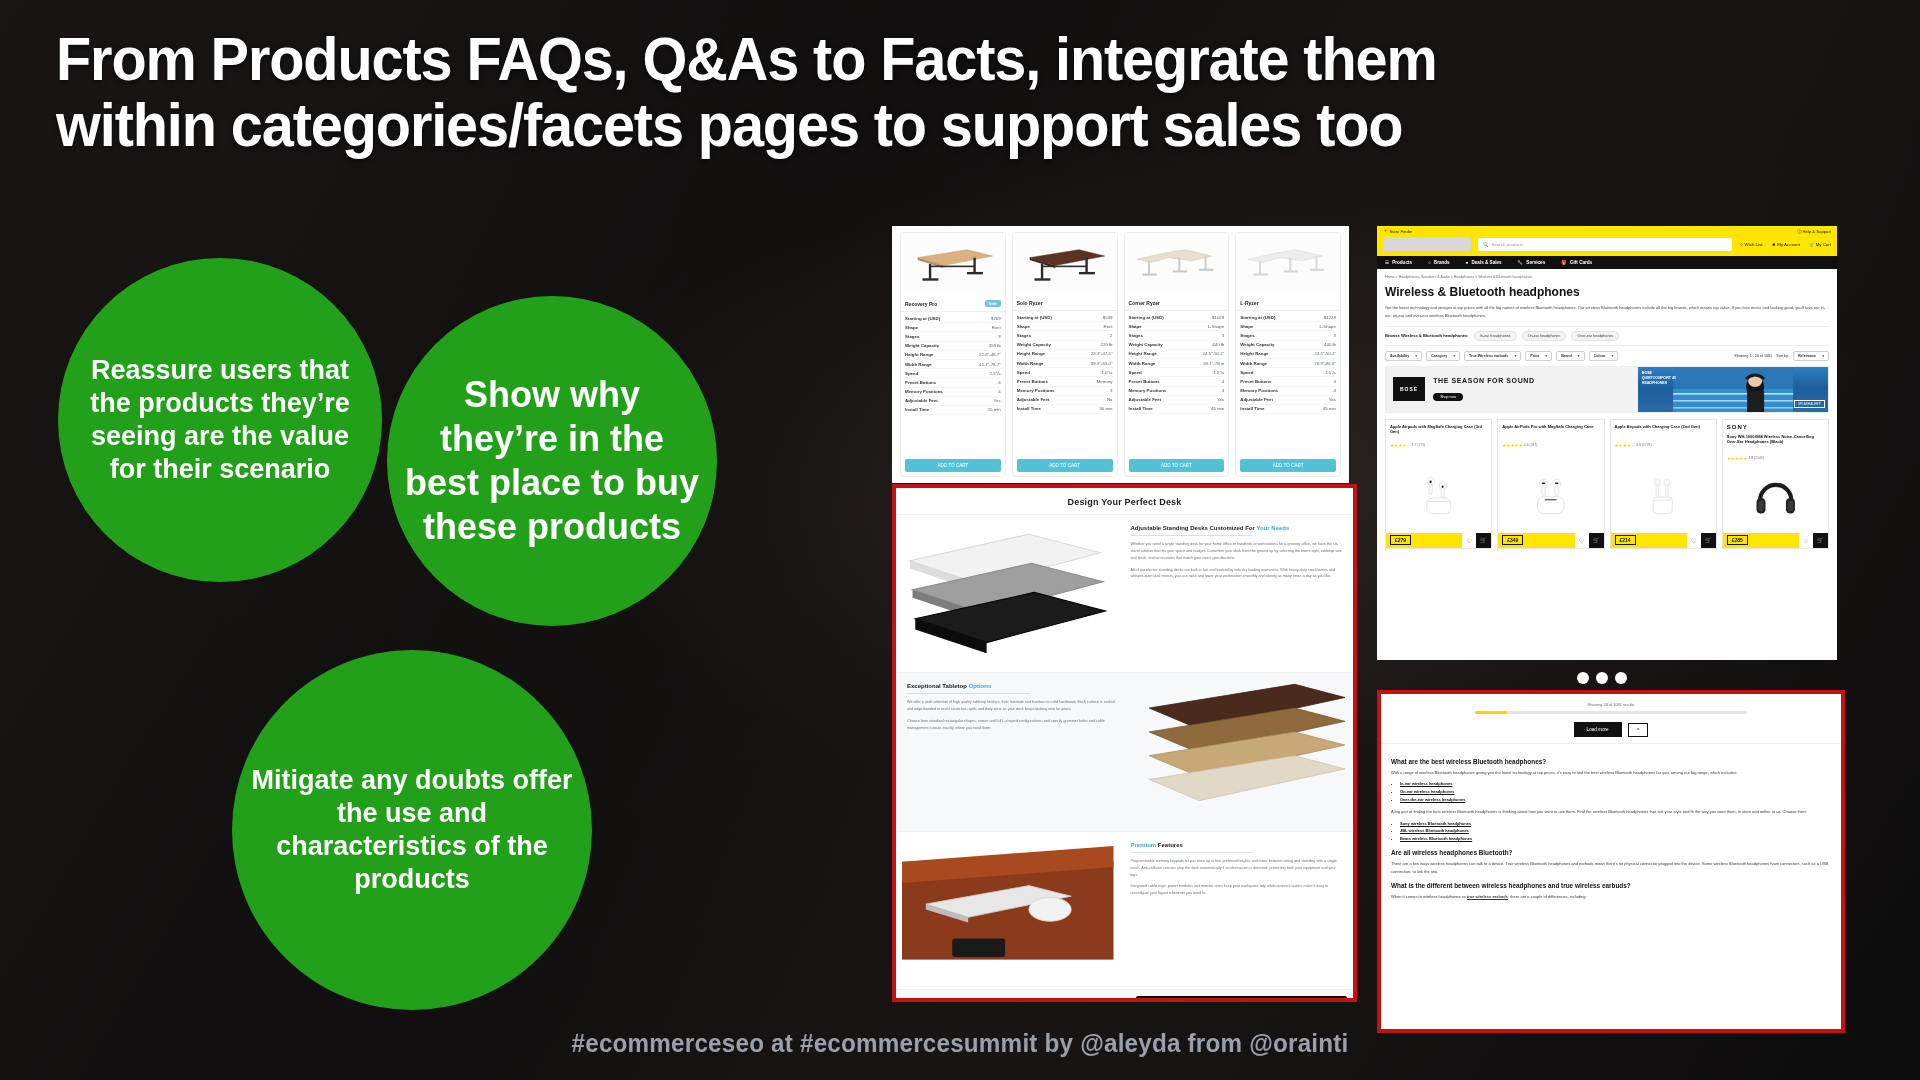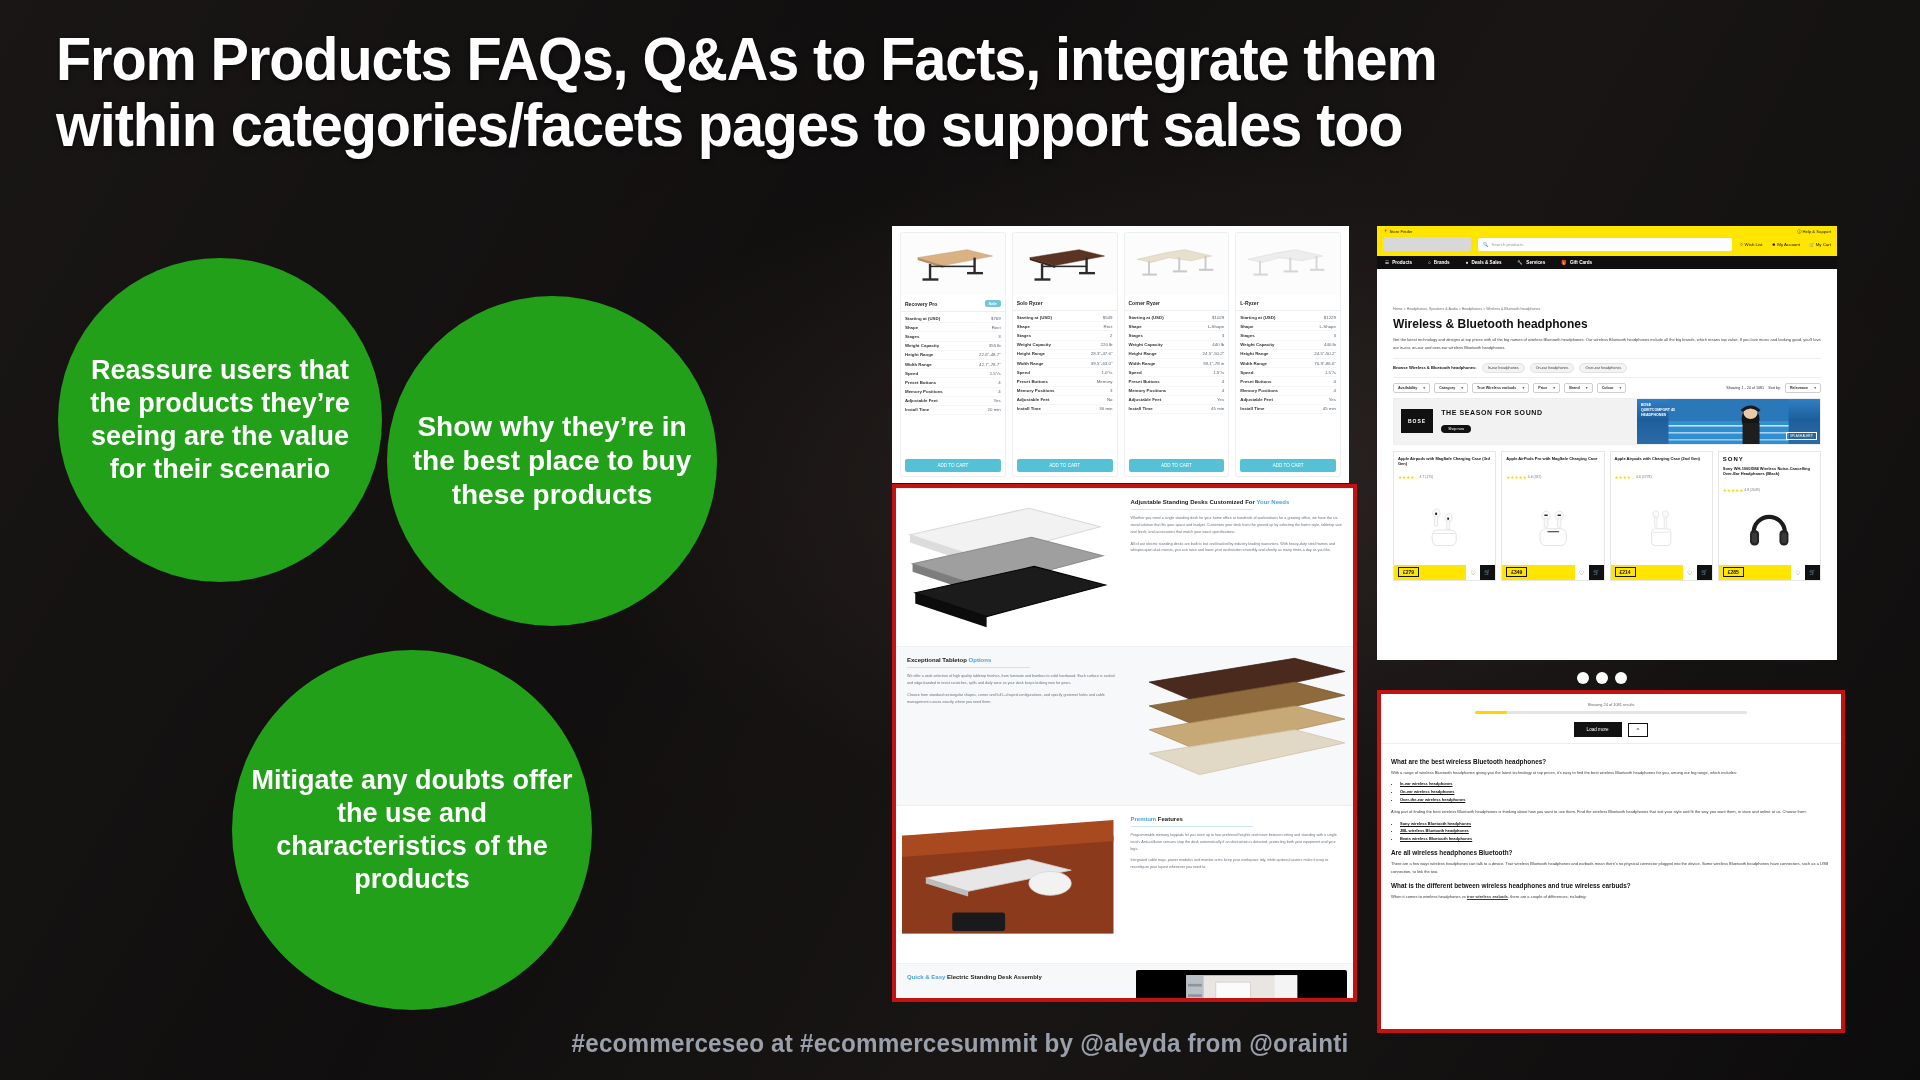--- a/index.html
+++ b/index.html
@@ -33,21 +33,21 @@
   .circle{
     position:absolute;border-radius:50%;
     background:#23a019;
     display:flex;align-items:center;justify-content:center;
     text-align:center;
     color:#ffffff;font-weight:bold;
     box-sizing:border-box;
   }
   .circle span{display:block;padding:0 16px;}
   #c1{left:58px;top:258px;width:324px;height:324px;font-size:27px;line-height:1.22;}
-  #c2{left:387px;top:296px;width:330px;height:330px;font-size:28px;line-height:1.22;}
+  #c2{left:387px;top:296px;width:330px;height:330px;font-size:36px;line-height:1.22;}
   #c3{left:232px;top:650px;width:360px;height:360px;font-size:27px;line-height:1.22;}
   
   .footer{
     position:absolute;left:0;bottom:22px;width:100%;
     text-align:center;color:#9aa0ab;
     font-size:25px;font-weight:bold;letter-spacing:.2px;
     transform:scaleX(0.97);
   }
   
   .panel{position:absolute;background:#ffffff;overflow:hidden;}
@@ -90,21 +90,21 @@
   .vid{width:100%;background:#000;border-radius:2px;overflow:hidden;position:relative;}
   
   .cy-top{background:#ffe500;}
   .cy-util{display:flex;justify-content:space-between;font-size:4.2px;color:#1a1a1a;padding:3px 6px 1px;}
   .cy-search{display:flex;align-items:center;gap:7px;padding:2px 6px 5px;}
   .cy-logo{width:88px;height:14px;background:#d8d8d8;border-radius:2px;}
   .cy-input{flex:1;background:#fff;border-radius:2px;height:13px;display:flex;align-items:center;padding:0 5px;gap:3px;font-size:4.4px;color:#9a9a9a;}
   .cy-acts{display:flex;gap:9px;font-size:4.4px;color:#111;align-items:center;}
   .cy-nav{background:#0f0f0f;display:flex;gap:16px;padding:4px 8px;font-size:4.6px;color:#fff;align-items:center;}
   .cy-nav span{display:flex;align-items:center;gap:3px;}
-  .cy-body{padding:6px 16px;background:#fff;margin-top:32px;}
+  .cy-body{padding:6px 8px;background:#fff;}
   .cy-crumb{font-size:3.6px;color:#6d6d6d;margin-bottom:6px;}
   .cy-h1{font-size:12px;font-weight:bold;color:#111;margin-bottom:5px;}
   .cy-desc{font-size:4px;line-height:1.95;color:#3f3f3f;margin-bottom:6px;}
   .cy-browse{display:flex;align-items:center;gap:5px;font-size:4.1px;font-weight:bold;color:#111;padding:4px 0;border-top:1px solid #eee;border-bottom:1px solid #eee;margin-bottom:5px;}
   .cy-chip{font-weight:normal;background:#f3f3f3;border:1px solid #e2e2e2;border-radius:8px;padding:2px 5px;font-size:3.7px;color:#444;}
   .cy-filters{display:flex;gap:4px;align-items:center;margin-bottom:5px;flex-wrap:nowrap;}
   .cy-sel{border:1px solid #cfcfcf;border-radius:2px;font-size:3.7px;color:#333;padding:2px 4px;display:flex;gap:6px;align-items:center;white-space:nowrap;}
   .cy-sort{margin-left:auto;display:flex;gap:4px;align-items:center;font-size:3.7px;color:#333;white-space:nowrap;}
   .cy-banner{display:flex;height:45px;margin-bottom:6px;border:1px solid #eee;}
   .cy-banner-l{flex:1.25;background:#f2f2f2;display:flex;align-items:center;gap:8px;padding:0 7px;}
@@ -419,20 +419,21 @@
             <span>45 min</span>
           </div>
       </div>
       <div class="cmp-btn">ADD TO CART</div>
     </div>
 
   </div>
 </div>
 
 <div class="panel red" id="panel-desk">
+  <div class="dp-title">Design Your Perfect Desk</div>
 
   <div class="dp-sec">
     <div class="dp-media">
       <svg viewBox="0 0 160 110">
         <polygon points="6,30 96,10 150,24 60,48" fill="#f2f2f2" stroke="#d9d9d9" stroke-width="0.8"></polygon>
         <polygon points="6,30 60,48 60,54 6,36" fill="#dcdcdc"></polygon>
         <polygon points="8,52 98,32 152,46 62,70" fill="#9f9f9f" stroke="#8a8a8a" stroke-width="0.8"></polygon>
         <polygon points="8,52 62,70 62,76 8,58" fill="#7d7d7d"></polygon>
         <polygon points="10,74 100,54 154,68 64,92" fill="#1b1b1b" stroke="#000" stroke-width="0.8"></polygon>
         <polygon points="10,74 64,92 64,100 10,82" fill="#0c0c0c"></polygon>

